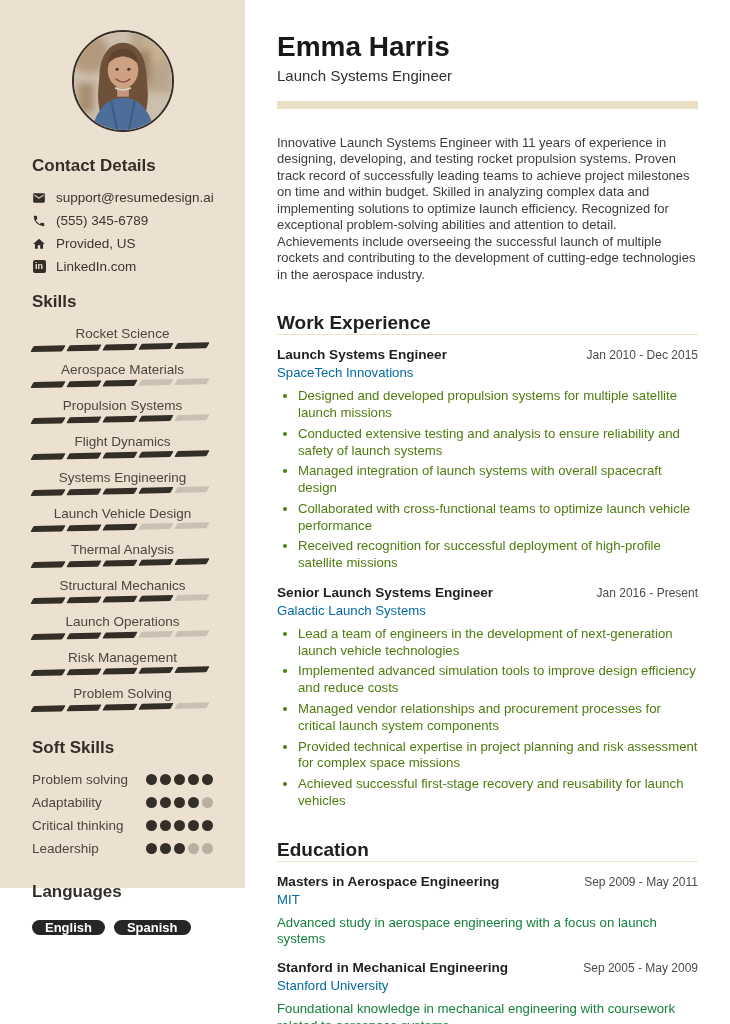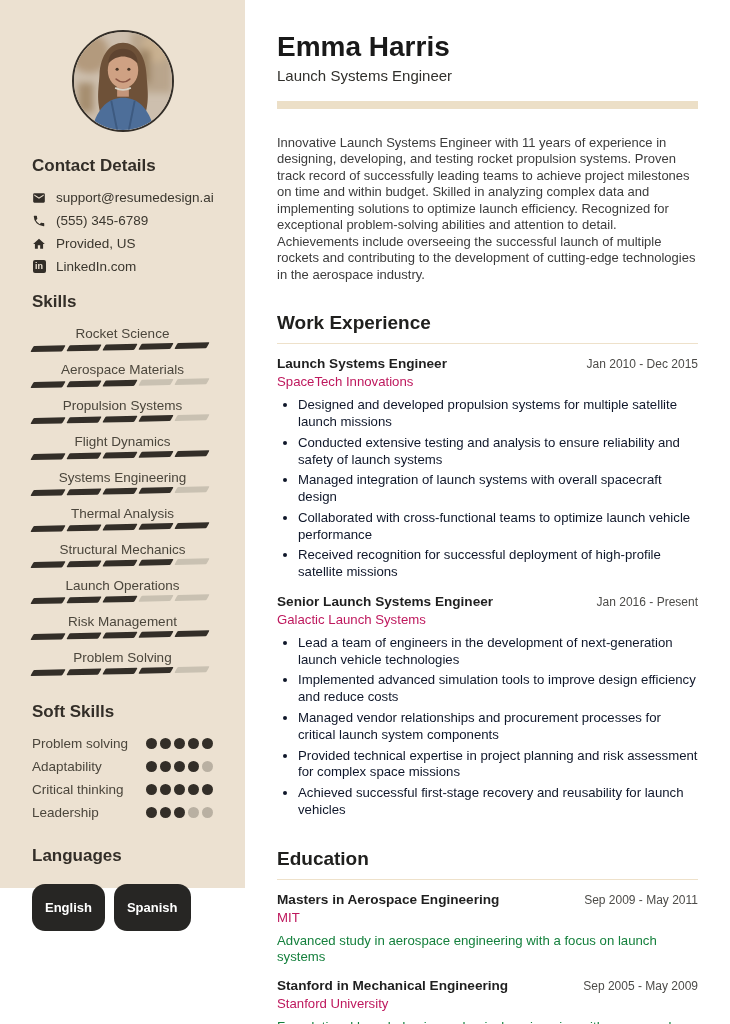--- a/index.html
+++ b/index.html
@@ -74,50 +74,49 @@
   .dot {
     width: 11px; height: 11px; border-radius: 50%;
     background: var(--dot-off, #b9b0a2); display: inline-block;
   }
   .dot.on { background: var(--dark, #332e28); }
 
   .pills { display: flex; gap: 9px; margin-top: 18px; }
   .pill {
     background: var(--pill-bg, #272624); color: #ffffff;
     font-size: 13px; font-weight: bold;
-    padding: 16px 13px; border-radius: 13px;
+    padding: 0 13px; border-radius: 13px;
   }
 
   
   .main {
     position: absolute; left: 277px; top: 0;
     width: 421px;
   }
   .person-name {
     font-size: 28px; font-weight: bold; color: #191919;
     margin: 32px 0 4px 0; line-height: 1.1;
   }
   .person-title { font-size: 15px; color: #31302c; }
   .accent-bar { height: 8px; background: var(--accent-bar, #ecdfc7); margin-top: 17px; }
   .summary {
     font-size: 13px; line-height: 1.27; color: #3c3c3c;
     margin: 26px 0 0 0;
   }
   .main-h {
     font-size: 19px; font-weight: bold; color: #20201e;
     border-bottom: 1px solid var(--underline, #eee1ca);
-    padding-bottom: 9px;
     margin: 29px 0 12px 0;
   }
   .job-head { display: flex; justify-content: space-between; align-items: baseline; }
   .job-role { font-size: 13.6px; font-weight: bold; color: #1f1f1f; margin: 0; }
   .job-dates { font-size: 12px; color: #4c4b48; white-space: nowrap; }
-  .job-company { font-size: 13.2px; color: #be185d; margin: 3px 0 8px 0; }
+  .job-company { font-size: 13.2px; color: #0369a1; margin: 3px 0 8px 0; }
   .job-bullets { margin: 0 0 13px 0; padding-left: 21px; }
-  .bullet { font-size: 13.2px; line-height: 1.27; color: #0f172a; margin-bottom: 4px; }
+  .bullet { font-size: 13.2px; line-height: 1.27; color: #4d7c0f; margin-bottom: 4px; }
   .degree { margin-bottom: 4px; }
   .degree-desc { font-size: 13.2px; line-height: 1.27; color: #15803d; margin: 7px 0 12px 0; }
 </style>
 </head>
 <body>
 
 <div class="page">
 
   <aside class="sidebar">
 
@@ -234,20 +233,30 @@
     <div class="skill-name">Systems Engineering</div>
     <div class="skill-bar">
             <span class="seg on"></span>
             <span class="seg on"></span>
             <span class="seg on"></span>
             <span class="seg on"></span>
             <span class="seg"></span>
           </div>
   </div>
 
+  <div class="skill">
+    <div class="skill-name">Launch Vehicle Design</div>
+    <div class="skill-bar">
+            <span class="seg on"></span>
+            <span class="seg on"></span>
+            <span class="seg on"></span>
+            <span class="seg"></span>
+            <span class="seg"></span>
+          </div>
+  </div>
 
   <div class="skill">
     <div class="skill-name">Thermal Analysis</div>
     <div class="skill-bar">
             <span class="seg on"></span>
             <span class="seg on"></span>
             <span class="seg on"></span>
             <span class="seg on"></span>
             <span class="seg on"></span>
           </div>

